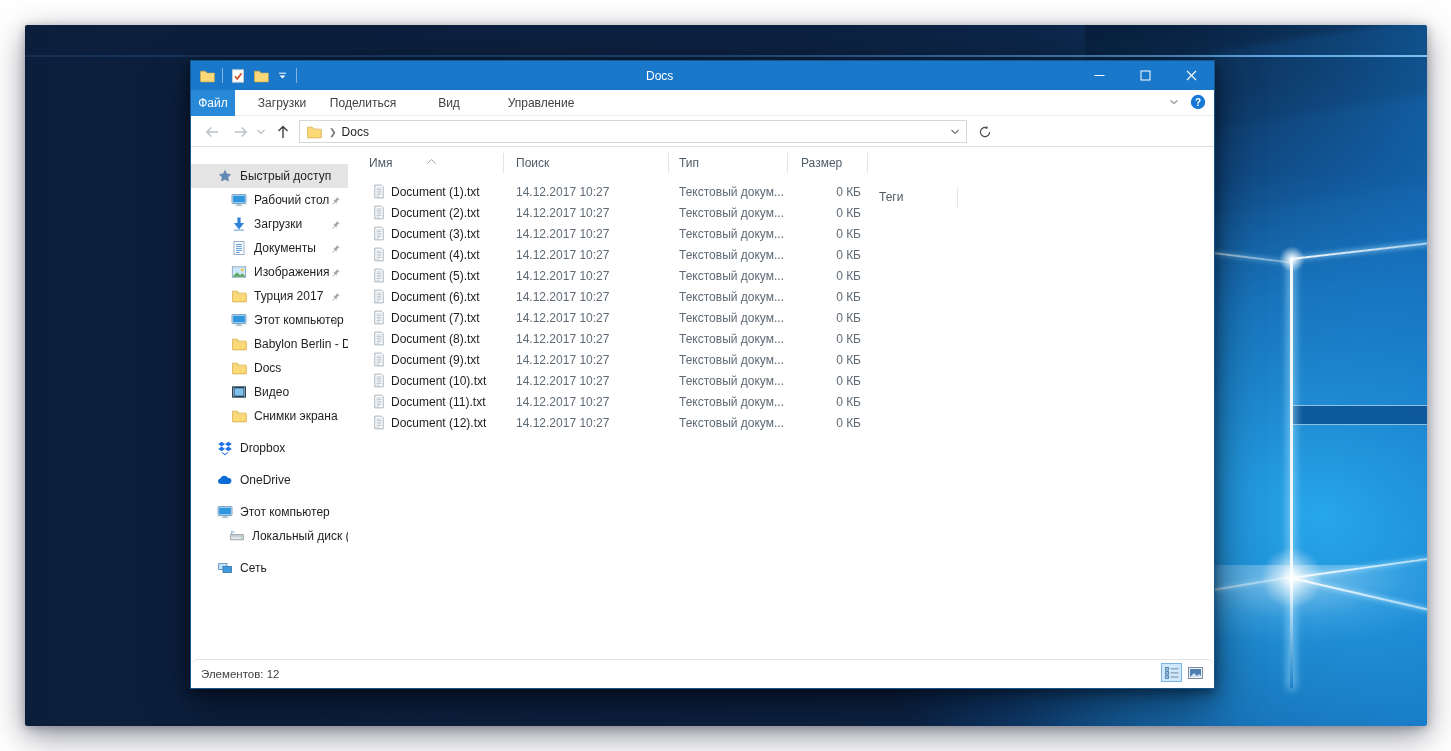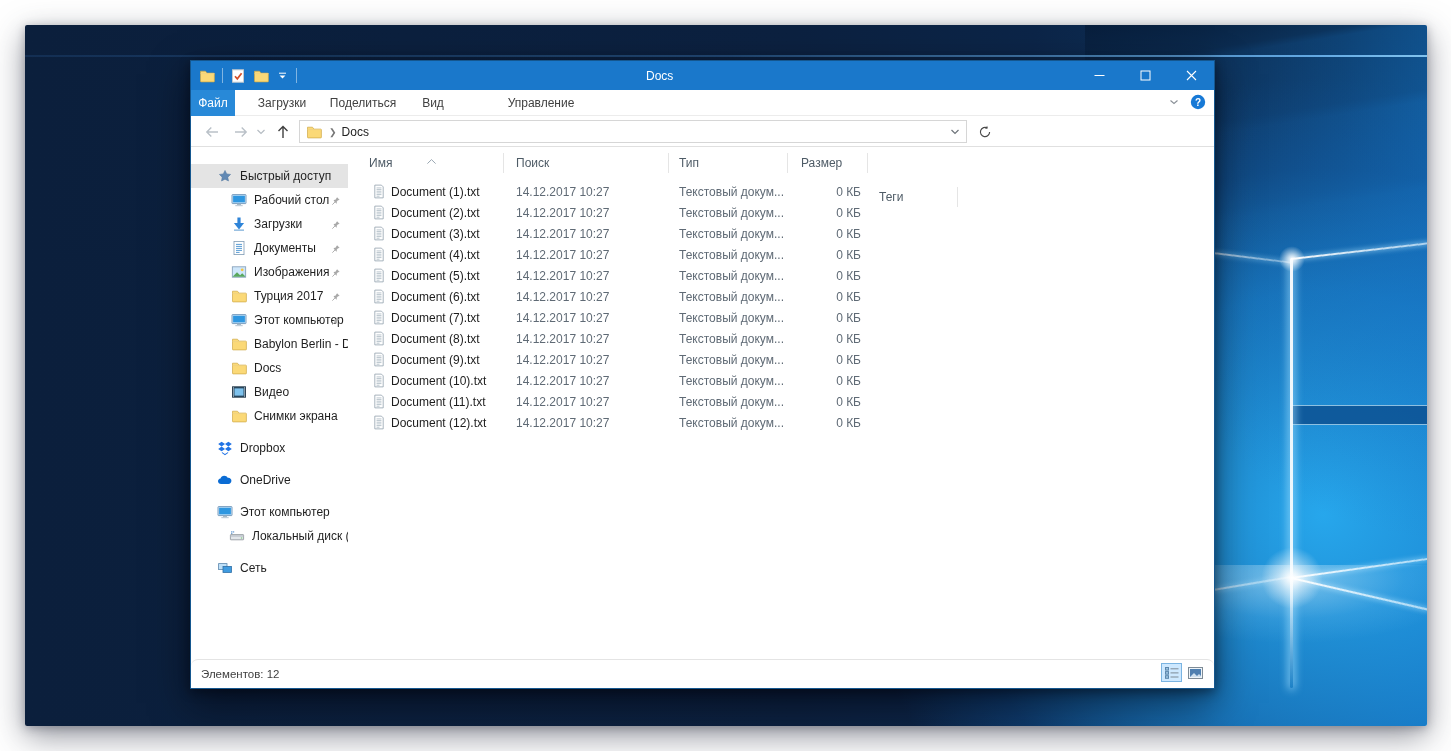--- a/index.html
+++ b/index.html
@@ -52,21 +52,21 @@
   background:linear-gradient(#fcf6a4, #f1e98c); color:#56533a; font-size:12px;
   display:flex; align-items:center; justify-content:center; }
 .win-title { position:absolute; left:455px; top:0; height:29px; display:flex; align-items:center; color:#fff; font-size:12px; }
 .win-controls { position:absolute; right:0; top:0; height:29px; display:flex; }
 .win-btn { width:46px; height:29px; display:flex; align-items:center; justify-content:center; }
 
 .tabsrow { flex:0 0 26px; background:#fff; position:relative; font-size:12px; color:#414141; border-bottom:1px solid #ececec; }
 .tab { position:absolute; top:0; height:26px; display:flex; align-items:center; justify-content:center; }
 .tab-file { left:0; width:44px; background:#2889d8; color:#fff; }
 .tab-c { transform:translateX(-50%); }
-.t1 { left:91px; } .t2 { left:172px; } .t3 { left:242px;text-align:right; } .t4 { left:350px; }
+.t1 { left:91px; } .t2 { left:172px; } .t3 { left:258px;text-align:right; } .t4 { left:350px; }
 .ribbon-right { position:absolute; right:8px; top:0; height:26px; display:flex; align-items:center; gap:10px; }
 
 .addressrow { flex:0 0 31px; background:#fff; border-bottom:1px solid #e0e0e0; position:relative; }
 .nav-ico { position:absolute; top:0; height:31px; display:flex; align-items:center; justify-content:center; }
 .n-back { left:11px; width:20px; } .n-fwd { left:40px; width:20px; } .n-chev { left:64px; width:12px; } .n-up { left:82px; width:20px; }
 .addressbox { position:absolute; left:108px; top:4px; width:668px; height:23px; border:1px solid #d6d6d6; background:#fff; display:flex; align-items:center; }
 .addressbox .fico { margin-left:6px; display:flex; }
 .addressbox .bc-chev { margin:0 5px 0 7px; color:#777; font-size:9px; }
 .addressbox .bc-name { font-size:12px; color:#222; }
 .addressbox .ab-right { margin-left:auto; margin-right:6px; display:flex; align-items:center; }

